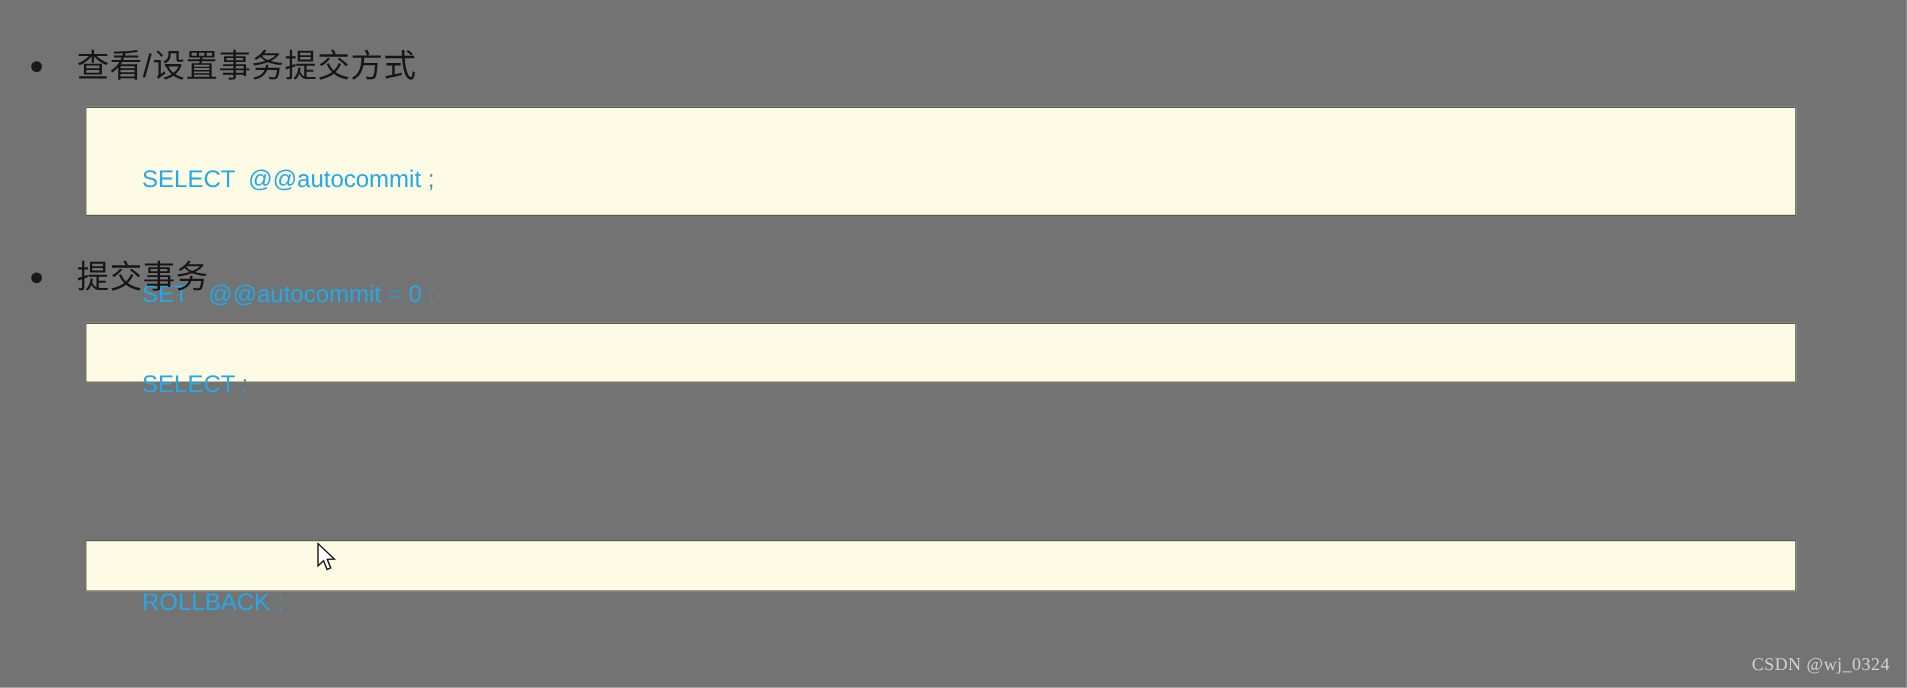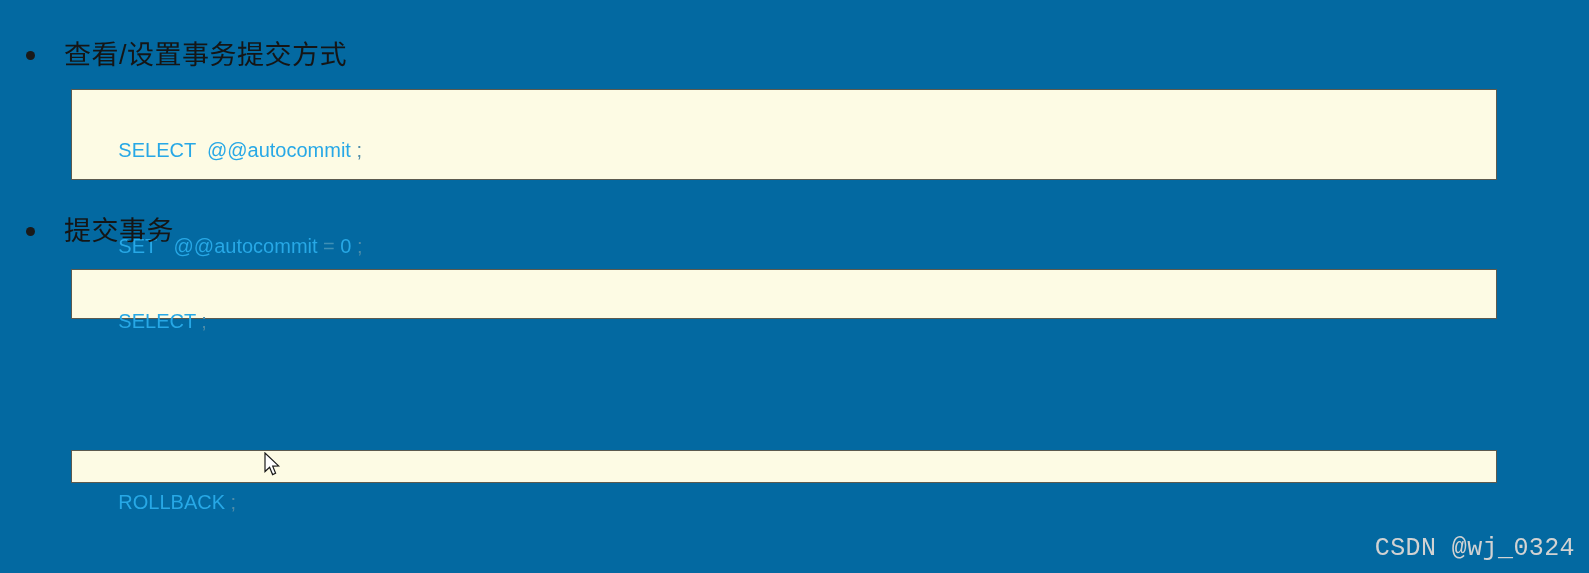--- a/index.html
+++ b/index.html
@@ -11,21 +11,21 @@
     width: 1589px;
     height: 573px;
     position: relative;
     overflow: hidden;
     font-family: "Liberation Sans", "DejaVu Sans", sans-serif;
   }
 
   .slide {
     position: absolute;
     inset: 0;
-    background: #0369a1;
+    background: #737373;
   }
 
   
   .bullet-row {
     position: absolute;
     display: flex;
     align-items: center;
     left: 26px;
   }
   .bullet-dot {
@@ -54,21 +54,21 @@
     position: absolute;
     left: 71px;
     width: 1426px;
     box-sizing: border-box;
     background: #fdfbe4;
     border: 1px solid #5c5a4e;
     padding: 12px 0 12px 13px;
   }
   .code-block.cb1 { top: 89px; height: 91px; }
   .code-block.cb2 { top: 269px; height: 50px; }
-  .code-block.cb3 { top: 450px; height: 33px; }
+  .code-block.cb3 { top: 450px; height: 43px; }
 
   .code-line {
     font-family: "Liberation Sans", "DejaVu Sans", sans-serif;
     font-size: 20px;
     line-height: 32px;
     white-space: pre;
     color: #2aa6e0;
   }
   .cb2 .code-line, .cb3 .code-line { line-height: 26px; }
 
@@ -76,22 +76,22 @@
   .var  { color: #27a8e6; }
   .op   { color: #3f8fb5; }
   .num  { color: #27a8e6; }
   .semi { color: #4e8ca8; }
 
   
   .watermark {
     position: absolute;
     right: 14px;
     bottom: 10px;
-    font-family: Liberation Mono, monospace;
-    font-size: 25px;
+    font-family: Liberation Serif, serif;
+    font-size: 15px;
     color: #d2d2d2;
     letter-spacing: 0.4px;
     white-space: nowrap;
   }
 
   
   .cursor {
     position: absolute;
     left: 264px;
     top: 452px;

